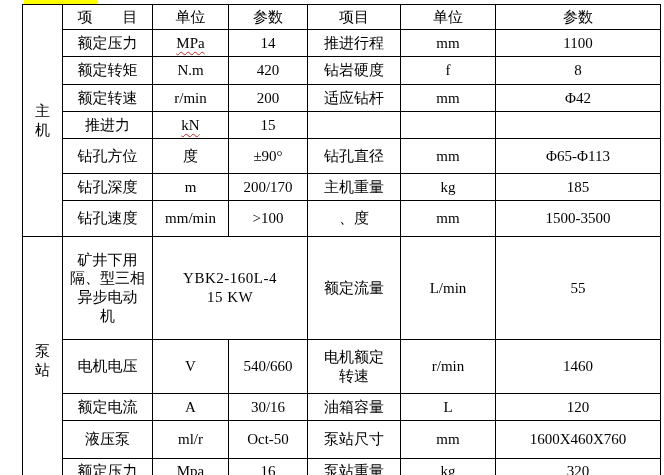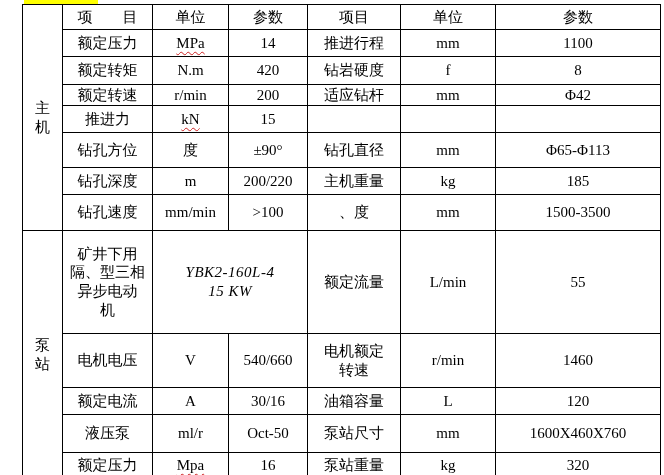--- a/index.html
+++ b/index.html
@@ -50,21 +50,20 @@
     white-space: pre-line;
   }
   td.motor-name {
     white-space: pre-line;
     line-height: 24px;
   }
   td.motor-model {
     white-space: pre-line;
     line-height: 27px;
     letter-spacing: 0.5px;
-    font-style: italic;
   }
   td.hdr {
     white-space: pre;
   }
   td.sic {
     text-decoration: underline;
     text-decoration-style: wavy;
     text-decoration-color: #cc2222;
     text-decoration-thickness: 1px;
     text-underline-offset: 3px;
@@ -108,21 +107,21 @@
       <td>1100</td>
     </tr>
     <tr style="height:28px">
       <td>额定转矩</td>
       <td>N.m</td>
       <td>420</td>
       <td>钻岩硬度</td>
       <td>f</td>
       <td>8</td>
     </tr>
-    <tr style="height:21px">
+    <tr style="height:27px">
       <td>额定转速</td>
       <td>r/min</td>
       <td>200</td>
       <td>适应钻杆</td>
       <td>mm</td>
       <td>Φ42</td>
     </tr>
     <tr style="height:27px">
       <td>推进力</td>
       <td class="sic">kN</td>
@@ -135,21 +134,21 @@
       <td>钻孔方位</td>
       <td>度</td>
       <td>±90°</td>
       <td>钻孔直径</td>
       <td>mm</td>
       <td>Φ65-Φ113</td>
     </tr>
     <tr style="height:27px">
       <td>钻孔深度</td>
       <td>m</td>
-      <td>200/220</td>
+      <td>200/170</td>
       <td>主机重量</td>
       <td>kg</td>
       <td>185</td>
     </tr>
     <tr style="height:36px">
       <td>钻孔速度</td>
       <td>mm/min</td>
       <td>&gt;100</td>
       <td>、度</td>
       <td>mm</td>

